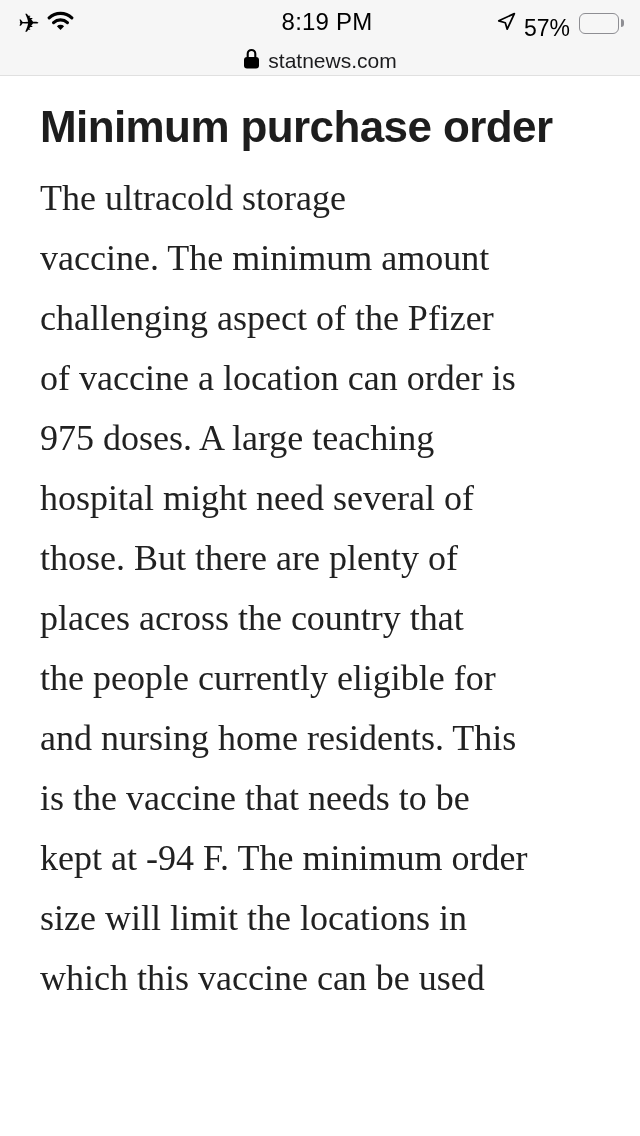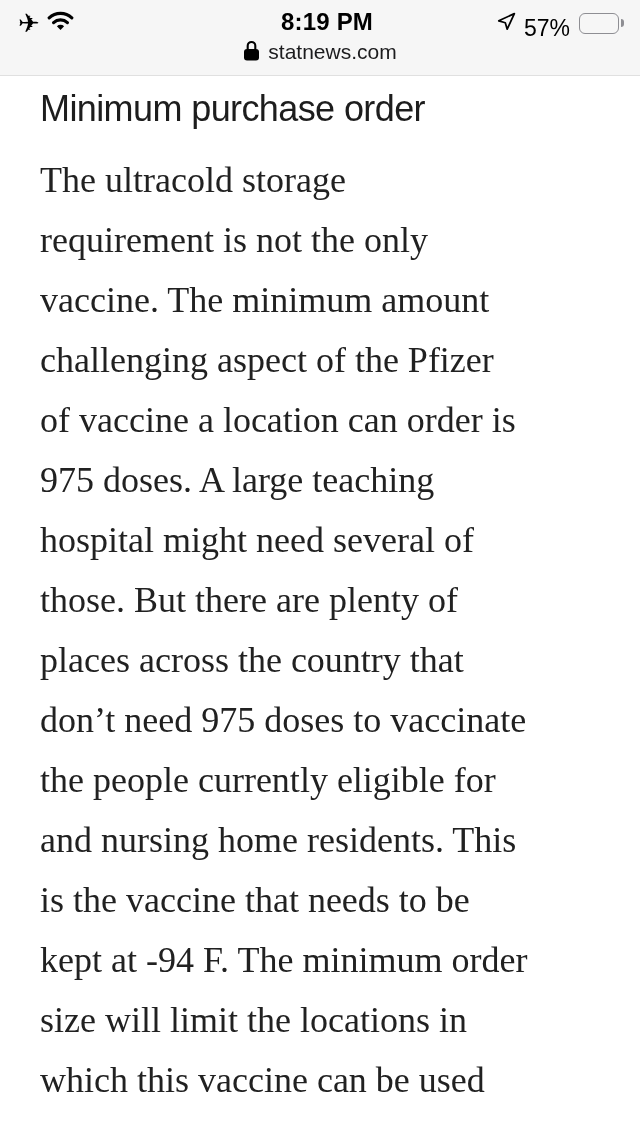--- a/index.html
+++ b/index.html
@@ -39,21 +39,21 @@
     line-height: 26px;
     color: #000;
   }
   .time {
     position: absolute;
     left: 0;
     right: 0;
     top: 8px;
     text-align: center;
     font-size: 24px;
-    font-weight: 700;
+    font-weight: 400;
     color: #000;
     letter-spacing: 0.2px;
     pointer-events: none;
     padding-left: 14px;
   }
   .percent {
     font-size: 23px;
     color: #000;
     margin-right: 2px;
     margin-top: 11px;
@@ -79,37 +79,37 @@
     right: -5.5px;
     top: 50%;
     transform: translateY(-50%);
     width: 3px;
     height: 8px;
     background: #8e8e93;
     border-radius: 0 3px 3px 0;
   }
   .url-row {
     display: flex;
-    align-items: flex-start;
+    align-items: flex-end;
     justify-content: center;
     gap: 8px;
     height: 33px;
   }
   .domain {
     font-size: 21px;
     color: #1c1c1e;
   }
 
   
   .content { padding: 0 40px; }
   .heading {
-    margin: 8px 0 0 0;
+    margin: 26px 0 0 0;
     font-family: "Liberation Sans", sans-serif;
-    font-weight: 400;
-    font-size: 36px;
+    font-weight: 700;
+    font-size: 44px;
     line-height: 50px;
     letter-spacing: -0.6px;
     color: #1d1d1d;
   }
   .para {
     margin-top: 16px;
     font-family: "Liberation Serif", serif;
     font-size: 36px;
     color: #212121;
   }
@@ -156,29 +156,27 @@
       </svg>
     </span>
     <span class="domain">statnews.com</span>
   </div>
 </header>
 
 <main class="content">
   <h1 class="heading">Minimum purchase order</h1>
   <div class="para">
     <div class="line">The ultracold storage</div>
-    <div class="line">requirement is not the only</div>
     <div class="line">vaccine. The minimum amount</div>
     <div class="line">challenging aspect of the Pfizer</div>
     <div class="line">of vaccine a location can order is</div>
     <div class="line">975 doses. A large teaching</div>
     <div class="line">hospital might need several of</div>
     <div class="line">those. But there are plenty of</div>
     <div class="line">places across the country that</div>
-    <div class="line">don’t need 975 doses to vaccinate</div>
     <div class="line">the people currently eligible for</div>
     <div class="line">and nursing home residents. This</div>
     <div class="line">is the vaccine that needs to be</div>
     <div class="line">kept at -94 F. The minimum order</div>
     <div class="line">size will limit the locations in</div>
     <div class="line">which this vaccine can be used</div>
   </div>
 </main>
 
 </body></html>

